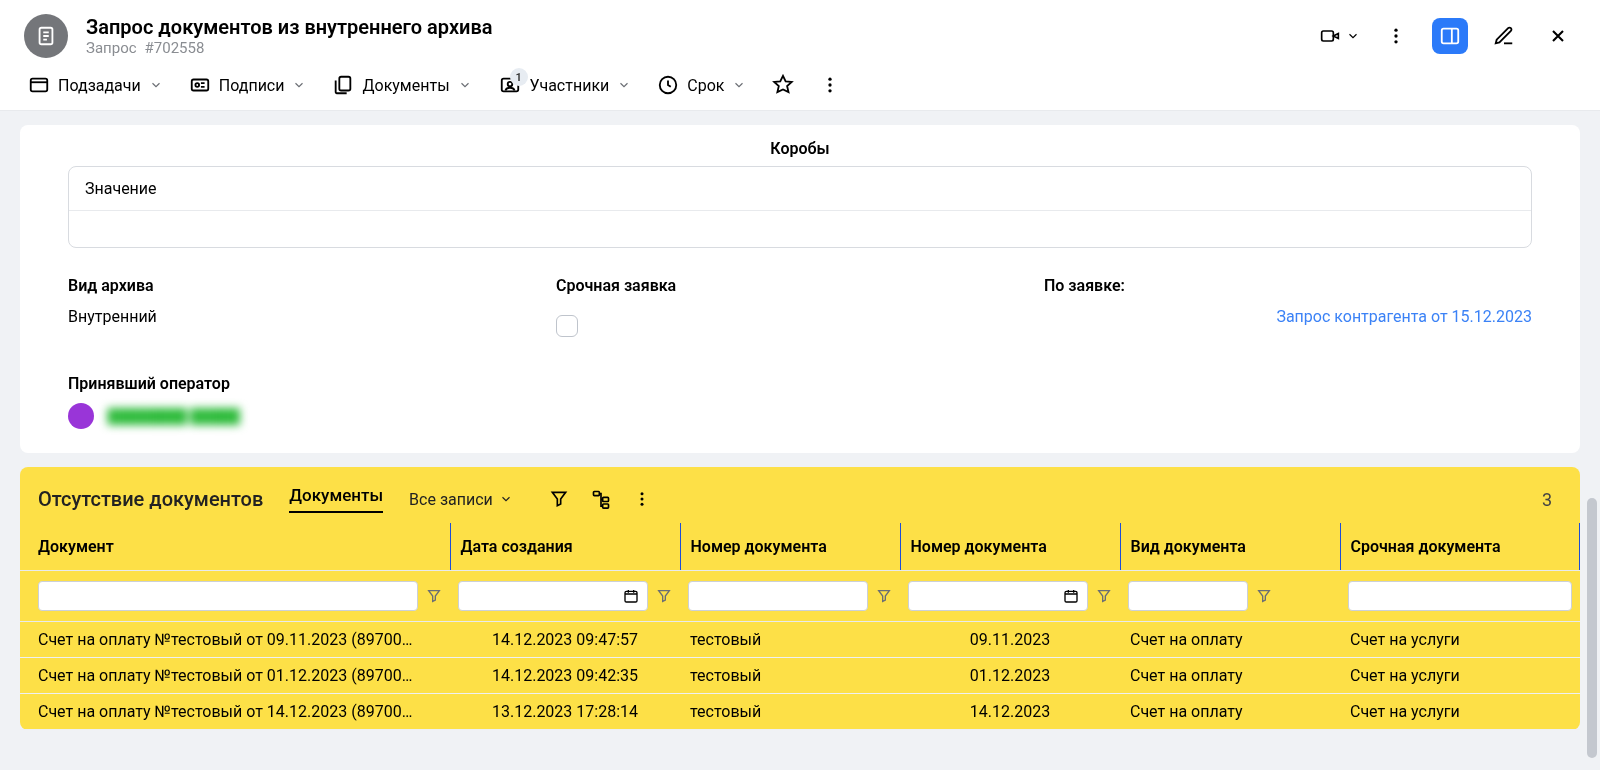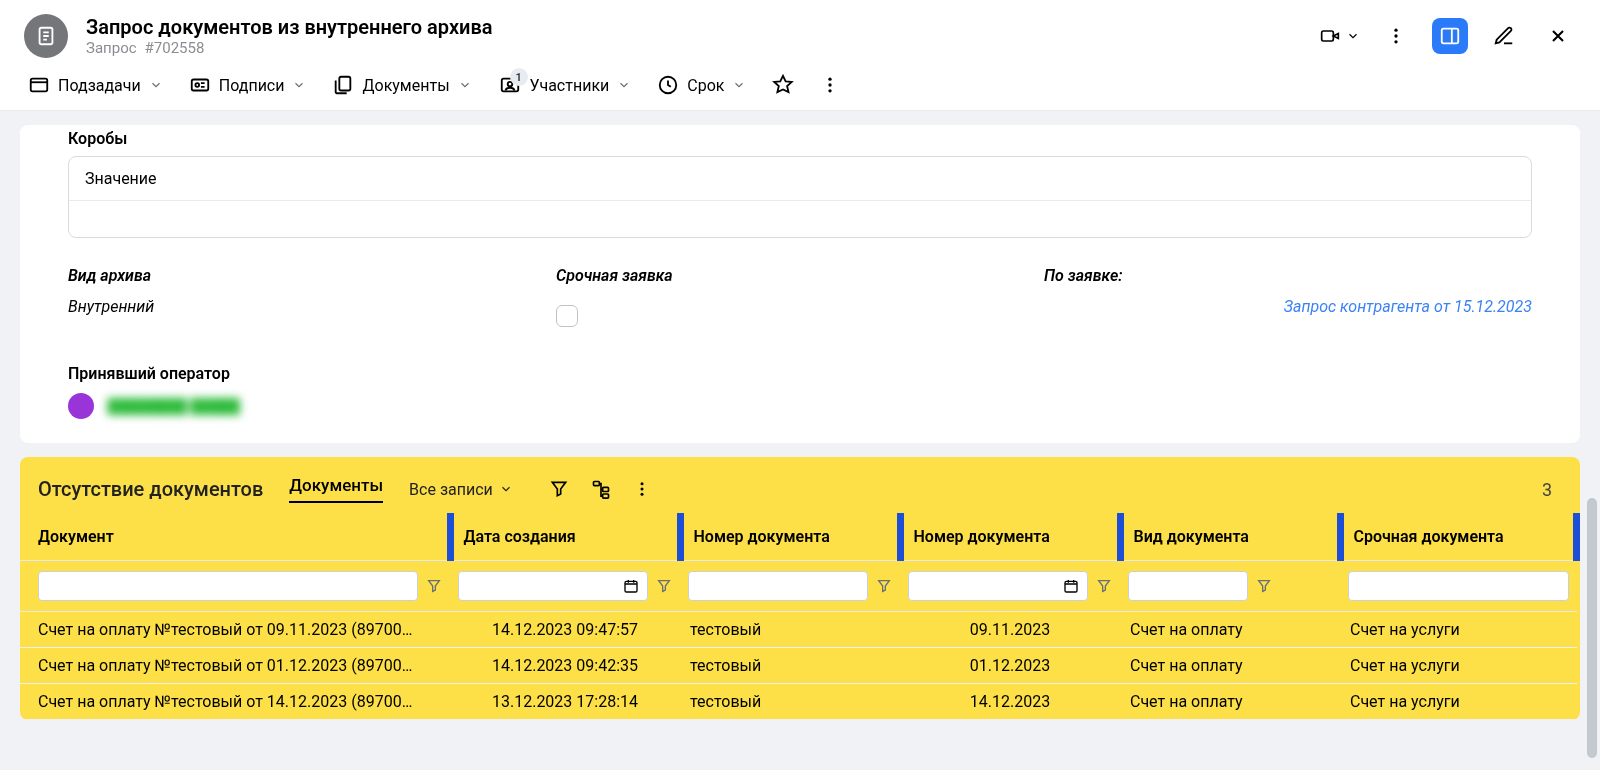--- a/index.html
+++ b/index.html
@@ -47,21 +47,21 @@
 .form-card { padding: 12px 10px 24px 10px; background:#fff; border-radius:8px; }
 .lbl { font-weight: 600; font-size: 16px; margin-bottom: 8px; }
 .box-frame {
   border: 1px solid #d8dbe0; border-radius: 8px; overflow: hidden;
 }
 .box-head {
   padding: 12px 16px; border-bottom: 1px solid #e8eaed; font-size: 16px;
 }
 .box-body { height: 36px; }
 .row3 { display: flex; margin-top: 28px; }
-.col { flex: 1; font-style: italic; }
+.col { flex: 1; }
 .val { font-size: 16px; margin-top: 12px; }
 .chk {
   width: 22px; height: 22px; border: 1.5px solid #bfc4cc; border-radius: 6px; margin-top: 12px;
   display: inline-block;
 }
 .link { color: #3b82f6; cursor: pointer; text-align: right; }
 .avatar { width: 26px; height: 26px; border-radius: 50%; background: #9935d8; display: inline-block; vertical-align: middle; margin-right: 10px; }
 .operator-row { margin-top: 34px; }
 .operator-name { display:inline-block; vertical-align: middle; color:#2dbb3a; filter: blur(4px); font-weight:500; }
 
@@ -70,21 +70,21 @@
 .tc-title { font-size: 20px; font-weight:500; color:#222; }
 .tc-tab { font-size:17px; font-weight:500; padding-bottom:6px; border-bottom:2.5px solid #000; }
 .tc-filter { display:flex; align-items:center; gap:6px; font-size:16px; color:#222; cursor:pointer;}
 .tc-icons { display:flex; align-items:center; gap:22px; margin-left:10px;}
 .tc-count { margin-left:auto; font-size:18px; color:#444; padding-right:10px;}
 .grid {
   width:100%; border-collapse:collapse;
 }
 .grid th {
   text-align:left; font-weight:600; font-size:16px; padding:14px 10px;
-  border-bottom:1px solid #e8eaed; border-right:7px solid #1d4ed8;
+  border-bottom:1px solid #e8eaed; border-right:1px solid #1d4ed8;
 }
 .grid th:first-child { padding-left:18px; }
 .grid td {
   padding:8px 10px; font-size:16px; border-bottom:1px solid #eef0f3;
   white-space:nowrap; overflow:hidden; text-overflow:ellipsis;
 }
 .grid td:first-child { padding-left:18px; }
 .filter-row td { padding:10px 8px; border-bottom:1px solid #e8eaed; }
 .filter-cell { display:flex; align-items:center; gap:8px; }
 .fin {
@@ -227,21 +227,21 @@
     <svg width="20" height="20" viewBox="0 0 24 24" fill="currentColor">
         <circle cx="12" cy="5" r="2"></circle>
         <circle cx="12" cy="12" r="2"></circle>
         <circle cx="12" cy="19" r="2"></circle>
       </svg>
   </div>
 </div>
 
 <div class="content">
   <div class="form-card card" style="padding:0 48px 24px;">
-    <div class="lbl" style="padding-top:4px;">Коробы</div>
+    <div class="lbl" style="padding-top:14px;text-align:center;">Коробы</div>
     <div class="box-frame">
       <div class="box-head">Значение</div>
       <div class="box-body"></div>
     </div>
 
     <div class="row3">
       <div class="col">
         <div class="lbl">Вид архива</div>
         <div class="val">Внутренний</div>
       </div>

